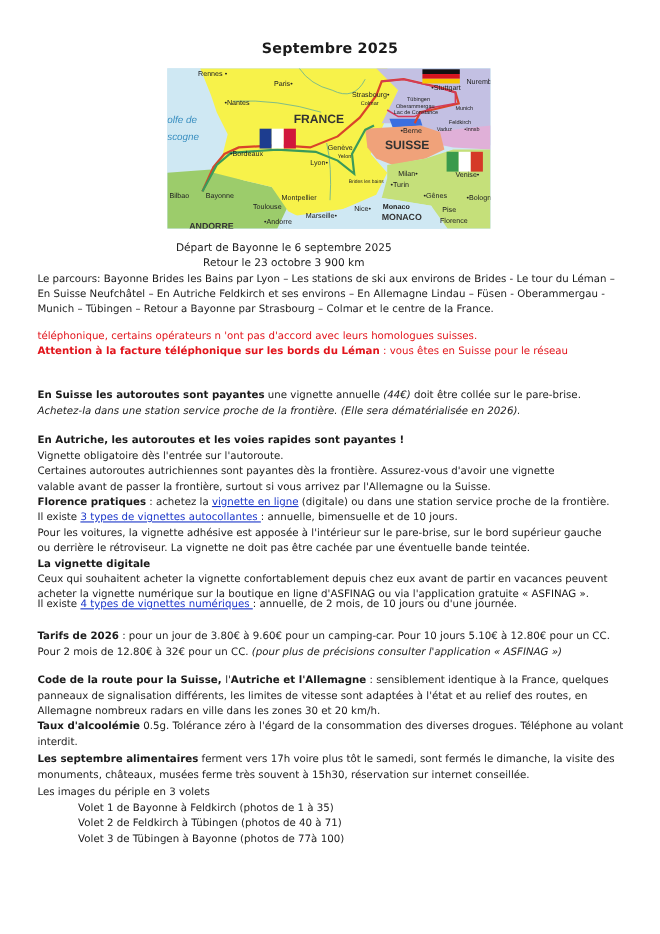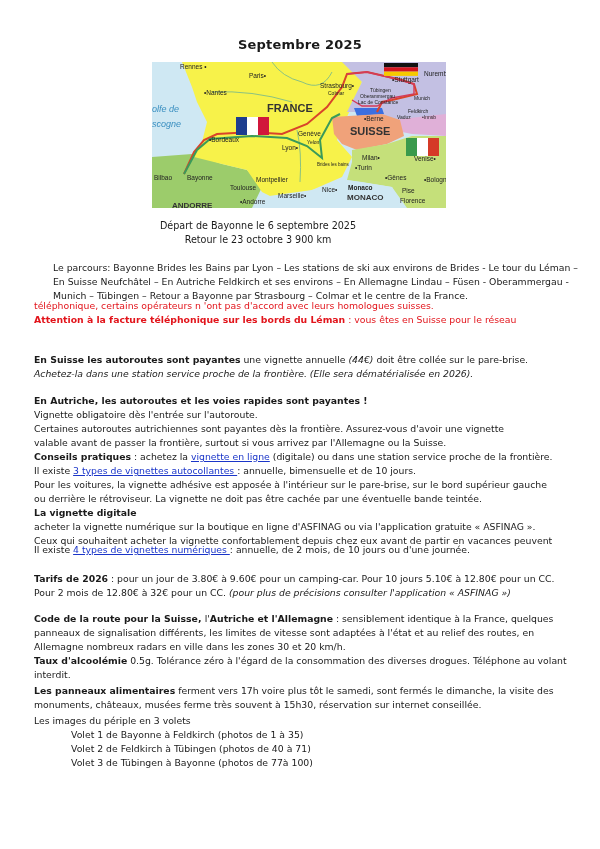--- a/index.html
+++ b/index.html
@@ -116,66 +116,66 @@
       <text class="maplabel" x="262" y="99">Venise•</text>
       <text class="maplabel" x="272" y="120">•Bologn</text>
       <text class="maplabel" x="250" y="131">Pise</text>
       <text class="maplabel" x="248" y="141">Florence</text>
     </svg>
   </div>
 
   <div class="centered" style="top:219px;">Départ de Bayonne le 6 septembre 2025</div>
   <div class="centered" style="top:233px;">Retour le 23 octobre  3 900 km</div>
 
-  <div class="text" style="top:261px;margin-left:19px;">
+  <div class="text" style="top:247px;">
     <div>Le parcours: Bayonne Brides les Bains par Lyon – Les stations de ski aux environs de Brides - Le tour du Léman –</div>
     <div>En Suisse Neufchâtel – En Autriche Feldkirch et ses environs  – En Allemagne Lindau – Füsen - Oberammergau -</div>
     <div>Munich – Tübingen – Retour a Bayonne par Strasbourg – Colmar et le centre de la France.</div>
   </div>
 
   <div class="text red" style="top:299px;">
     <div>téléphonique, certains opérateurs n 'ont pas d'accord avec leurs homologues suisses.</div>
     <div><b>Attention à la facture téléphonique sur les bords du Léman</b><span> : vous êtes en Suisse pour le réseau</span></div>
   </div>
 
   <div class="text" style="top:339px;margin-top:14px;">
     <div><b>En Suisse les autoroutes sont payantes</b><span> une vignette annuelle </span><i>(44€)</i><span> doit être collée sur le pare-brise.</span></div>
     <div><i>Achetez-la dans une station service proche de la frontière. </i><i>(Elle sera dématérialisée en 2026).</i></div>
   </div>
 
   <div class="text" style="top:394px;">
     <div><b>En Autriche, les autoroutes et les voies rapides sont payantes !</b></div>
     <div>Vignette obligatoire dès l'entrée sur l'autoroute.</div>
     <div>Certaines autoroutes autrichiennes sont payantes dès la frontière. Assurez-vous d'avoir une vignette</div>
     <div>valable avant de passer la frontière, surtout si vous arrivez par l'Allemagne ou la Suisse.</div>
-    <div><b>Conseils pratiques</b><span> : achetez la </span><a class="link">vignette en ligne</a><span> (digitale) ou dans une station service proche de la frontière.</span></div>
+    <div><b>Florence pratiques</b><span> : achetez la </span><a class="link">vignette en ligne</a><span> (digitale) ou dans une station service proche de la frontière.</span></div>
     <div><span>Il existe </span><a class="link">3 types de vignettes autocollantes </a><span>: annuelle, bimensuelle et de 10 jours.</span></div>
     <div>Pour les voitures, la vignette adhésive est apposée à l'intérieur sur le pare-brise, sur le bord supérieur gauche</div>
     <div>ou derrière le rétroviseur. La vignette ne doit pas être cachée par une éventuelle bande teintée.</div>
     <div><b>La vignette digitale</b></div>
+    <div>Ceux qui souhaitent acheter la vignette confortablement depuis chez eux avant de partir en vacances peuvent</div>
     <div>acheter la vignette numérique sur la boutique en ligne d'ASFINAG ou via l'application gratuite « ASFINAG ».</div>
-    <div>Ceux qui souhaitent acheter la vignette confortablement depuis chez eux avant de partir en vacances peuvent</div>
   </div>
 
   <div class="text" style="top:543px;">
     <span>Il existe </span><a class="link">4 types de vignettes numériques </a><span>: annuelle, de 2 mois, de 10 jours ou d'une journée.</span>
   </div>
 
   <div class="text" style="top:572px;">
     <div><b>Tarifs de 2026</b><span> : pour un jour de 3.80€ à 9.60€ pour un camping-car. Pour 10 jours 5.10€ à 12.80€ pour un CC.</span></div>
     <div><span>Pour 2 mois de 12.80€ à 32€ pour un CC. </span><i>(pour plus de précisions consulter l'application « ASFINAG »)</i></div>
   </div>
 
   <div class="text" style="top:612px;">
     <div><b>Code de la route pour la Suisse, </b><span>l'</span><b>Autriche et l'Allemagne</b><span> : sensiblement identique à la France, quelques</span></div>
     <div>panneaux de signalisation différents, les limites de vitesse sont adaptées à l'état et au relief des routes, en</div>
     <div>Allemagne nombreux radars en ville dans les zones 30 et 20 km/h.</div>
     <div><b>Taux d'alcoolémie</b><span> 0.5g. Tolérance zéro à l'égard de la consommation des diverses drogues. Téléphone au volant</span></div>
     <div>interdit.</div>
-    <div style="margin-top:2px;"><b>Les panneaux alimentaires</b><span> ferment vers 17h voire plus tôt le samedi, sont fermés le dimanche, la visite des</span></div>
+    <div style="margin-top:2px;"><b>Les septembre alimentaires</b><span> ferment vers 17h voire plus tôt le samedi, sont fermés le dimanche, la visite des</span></div>
     <div>monuments, châteaux, musées ferme très souvent à 15h30, réservation sur internet conseillée.</div>
   </div>
 
   <div class="text" style="top:714px;">
     <div>Les images du périple en 3 volets</div>
     <div class="indent">Volet 1 de Bayonne à Feldkirch (photos de 1 à 35)</div>
     <div class="indent">Volet 2 de Feldkirch à Tübingen  (photos de 40 à 71)</div>
     <div class="indent">Volet 3 de Tübingen à Bayonne  (photos de 77à 100)</div>
   </div>
 

